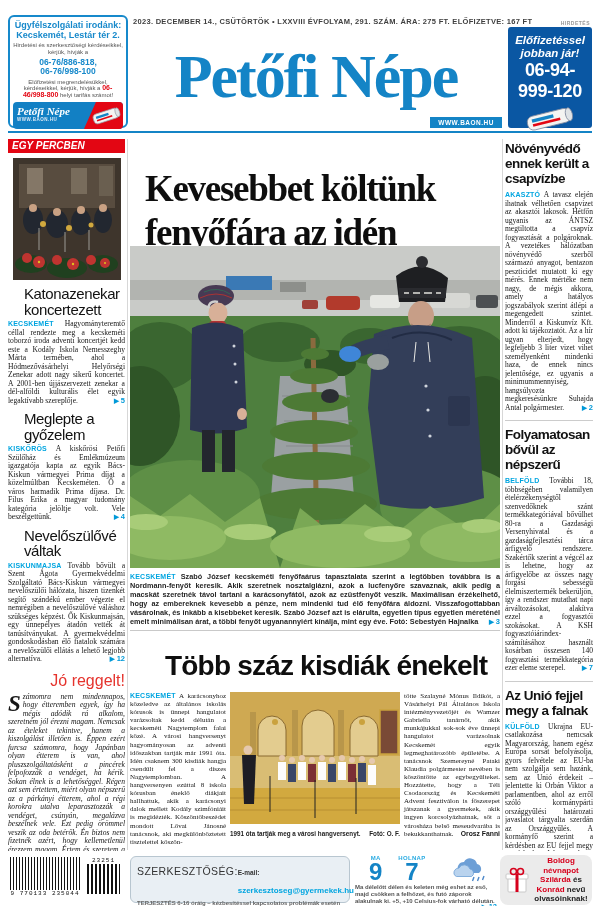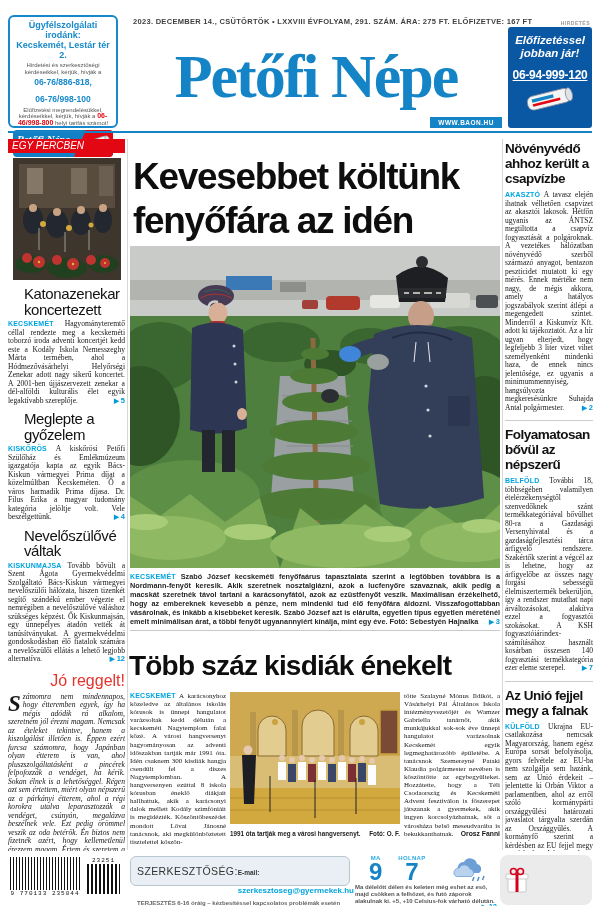--- a/index.html
+++ b/index.html
@@ -1,47 +1,47 @@
 <!DOCTYPE html>
 <html lang="hu"><head>
 <meta charset="utf-8">
 <style>
   html,body{margin:0;padding:0;background:#fff;}
   .page{position:relative;width:600px;height:906px;background:#fff;overflow:hidden;
         font-family:"Liberation Sans",sans-serif;color:#151515;}
   
   .dateline{position:absolute;left:133px;top:17px;font-size:7.5px;font-weight:700;color:#3f3f3f;letter-spacing:.3px;text-align:center;}
-  .service-box{position:absolute;left:8px;top:15px;width:110px;height:113px;border:2px solid #1789cb;border-radius:6px;
+  .service-box{position:absolute;left:8px;top:15px;width:120px;height:113px;border:2px solid #1789cb;border-radius:6px;
                box-sizing:border-box;text-align:center;padding:3px 3px 2px;background:#fff;}
   .sb-title{color:#1789cb;font-weight:800;font-size:9px;line-height:10px;}
   .sb-small{font-size:6px;color:#555;line-height:6.8px;margin-top:2px;}
   .sb-phones{color:#1789cb;font-weight:800;font-size:8.5px;line-height:9.5px;margin-top:2px;}
   .sb-red{color:#e30613;font-weight:800;font-size:7px;}
   .sb-logo{margin-top:3px;height:27px;background:#1280c4;border-radius:4px;position:relative;overflow:hidden;text-align:left;padding:3px 4px;box-sizing:border-box;}
   .sb-logo-stripe{position:absolute;right:-14px;top:-6px;width:46px;height:44px;background:#e30613;transform:rotate(24deg);}
   .sb-logo-name{position:relative;color:#fff;font-family:"Liberation Serif",serif;font-style:italic;font-weight:700;font-size:11px;line-height:12px;}
   .sb-logo-site{position:relative;color:#dce9f5;font-size:4.5px;font-weight:700;letter-spacing:.5px;}
   .sb-roll{position:absolute;right:2px;top:5px;}
   .masthead{position:absolute;left:130px;top:28px;width:372px;height:102px;}
   .masthead-title{font-family:"Liberation Serif",serif;font-weight:700;font-size:62px;color:#1484c6;text-align:center;letter-spacing:-2px;line-height:96px;white-space:nowrap;}
   .masthead-site{position:absolute;right:0;bottom:2px;background:#1484c6;color:#fff;font-weight:800;font-size:6.5px;letter-spacing:.5px;padding:2px 8px;}
   .ad-tag{position:absolute;right:10px;top:20px;font-size:5px;font-weight:700;color:#999;letter-spacing:.5px;}
   .ad-box{position:absolute;left:508px;top:27px;width:84px;height:101px;background:#0a57a3;border-radius:3px;color:#fff;text-align:center;padding-top:7px;box-sizing:border-box;}
   .ad-line{font-style:italic;font-weight:800;font-size:11.5px;line-height:13px;}
-  .ad-phone{font-weight:800;font-size:12px;margin-top:8px;letter-spacing:-.3px;text-decoration:underline;}
+  .ad-phone{font-weight:800;font-size:18px;margin-top:0;letter-spacing:-.3px;}
   .blue-rule{position:absolute;left:8px;top:131px;width:584px;height:2px;background:#1484c6;}
   .vrule{position:absolute;top:139px;height:711px;width:1px;background:#d7d7d7;}
   
   .tag{color:#00a5e0;font-weight:800;font-family:"Liberation Sans",sans-serif;font-size:7px;letter-spacing:.2px;}
   .body{font-family:"Liberation Serif",serif;font-size:7.6px;line-height:8.5px;text-align:justify;color:#161616;margin:0;}
   .ref{color:#0099d8;font-weight:800;font-family:"Liberation Sans",sans-serif;font-size:7.5px;float:right;}
   .ref::before{content:"▶ ";font-size:6.5px;}
   
   .left-rail{position:absolute;left:8px;top:139px;width:117px;height:712px;overflow:hidden;}
-  .section-band{background:#e30613;color:#fff;font-weight:400;font-style:italic;font-size:10px;line-height:14px;height:14px;padding-left:4px;}
+  .section-band{background:#e30613;color:#fff;font-weight:700;font-style:italic;font-size:10px;line-height:14px;height:14px;padding-left:4px;}
   .band-photo{display:block;margin:5px auto 6px;}
   .rail-h{font-size:15px;font-weight:400;letter-spacing:-.4px;line-height:15.5px;color:#121212;margin:6px 16px 3px;}
   .gm-h{color:#e5332d;font-size:16px;font-weight:400;margin:8px 0 3px;text-align:right;}
   .gm-body{font-style:italic;}
   .dropcap{float:left;font-family:"Liberation Serif",serif;font-style:italic;font-weight:700;font-size:23px;line-height:19px;margin:1px 2px 0 0;}
   .barcode-wrap{position:absolute;left:10px;top:857px;width:115px;height:46px;display:flex;gap:7px;align-items:flex-start;}
   .bc1{width:70px;}
   .bc1 .bars{height:33px;background:repeating-linear-gradient(90deg,#111 0 1px,#fff 1px 3px);}
   .bc-num{font-family:"Liberation Mono",monospace;font-size:6px;letter-spacing:1px;text-align:center;color:#111;}
   .bc2{width:33px;}
@@ -59,21 +59,21 @@
   .ccol .body{font-size:7px;line-height:8.1px;}
   .cphoto{width:170px;}
   .cap-row{display:flex;justify-content:space-between;font-size:6.3px;font-weight:700;color:#222;margin-top:2px;}
   .author{font-weight:700;float:right;font-family:"Liberation Sans",sans-serif;font-size:6.8px;}
   
   .right-rail{position:absolute;left:505px;top:139px;width:88px;height:712px;overflow:hidden;}
   .rr-h{font-size:13.5px;font-weight:800;line-height:15px;letter-spacing:-.5px;margin:2px 0 5px;color:#121212;}
   .rr-div{border:none;border-top:1px solid #ccc;margin:8px 0 6px;}
   .rr-body{font-size:7.5px;line-height:8.5px;}
   
-  .ed-box{position:absolute;left:130px;top:856px;width:220px;height:30px;background:#e9eff4;border:1px solid #b8c6d0;border-radius:6px;box-sizing:border-box;padding:4px 6px 2px;}
+  .ed-box{position:absolute;left:130px;top:856px;width:220px;height:47px;background:#e9eff4;border:1px solid #b8c6d0;border-radius:6px;box-sizing:border-box;padding:4px 6px 2px;}
   .ed-row{display:flex;justify-content:space-between;align-items:baseline;}
   .ed-title{font-size:10.5px;color:#333;letter-spacing:.4px;}
   .ed-email-label{font-size:6.5px;font-weight:800;color:#333;}
   .ed-email{font-size:8px;font-weight:800;color:#00a5e0;}
   .ed-line{font-size:6px;font-weight:700;color:#666;margin-top:3px;line-height:6.5px;}
   .ed-phone{font-size:7.5px;font-weight:800;color:#29abe2;}
   .weather{position:absolute;left:355px;top:855px;width:142px;height:50px;}
   .w-top{display:flex;gap:16px;align-items:flex-start;justify-content:flex-start;padding-left:14px;}
   .w-group{text-align:center;}
   .w-label{font-size:6px;font-weight:800;color:#29abe2;letter-spacing:.3px;}
@@ -90,21 +90,21 @@
 
 <div class="page">
 
   <div class="dateline">2023. DECEMBER 14., CSÜTÖRTÖK • LXXVIII ÉVFOLYAM, 291. SZÁM. ÁRA: 275 FT. ELŐFIZETVE: 167 FT</div>
 
   <div class="service-box">
     <div class="sb-title">Ügyfélszolgálati irodánk:</div>
     <div class="sb-title">Kecskemét, Lestár tér 2.</div>
     <div class="sb-small">Hirdetési és szerkesztőségi kérdéseikkel, kérjük, hívják a</div>
     <div class="sb-phones">06-76/886-818,</div>
-    <div class="sb-phones" style="margin-top:8px;">06-76/998-100</div>
+    <div class="sb-phones" style="margin-top:0;">06-76/998-100</div>
     <div class="sb-small"><span>Előfizetési megrendelésükkel, kérdéseikkel, kérjük, hívják a</span>
       <span class="sb-red">06-46/998-800</span>
       <span>helyi tarifás számot!</span></div>
     <div class="sb-logo">
       <div class="sb-logo-stripe"></div>
       <svg class="sb-roll" width="30" height="18" viewBox="0 0 30 18">
         <g transform="rotate(-18 15 9)">
             <rect x="2" y="4" width="26" height="10" rx="4" fill="#f4f4f2" stroke="#9aa2aa" stroke-width="0.7"></rect>
         <rect x="5" y="6.5" width="13" height="2.4" fill="#1484c6"></rect>
             <rect x="5" y="10" width="16" height="1.6" fill="#e30613"></rect>
@@ -209,21 +209,21 @@
     <div class="bc1">
       <div class="bars"></div>
       <div class="bc-num">9 770133 235044</div>
     </div>
     <div class="bc2">
       <div class="bc-num">23251</div>
       <div class="bars"></div>
     </div>
   </div>
 
-  <h1 class="headline" style="margin:4px;">Kevesebbet költünk fenyőfára az idén</h1>
+  <h1 class="headline" style="margin:16px;font-family:Liberation Serif, serif;">Kevesebbet költünk fenyőfára az idén</h1>
 
   <svg class="main-photo" viewBox="0 0 370 322">
     <rect width="370" height="78" fill="#c9cbc8"></rect>
     <rect y="34" width="370" height="20" fill="#b2b4b0"></rect>
     <rect x="96" y="30" width="46" height="14" fill="#3a79b5"></rect>
     <rect x="150" y="36" width="26" height="10" fill="#8d8f8b"></rect>
     <rect x="196" y="50" width="34" height="14" rx="4" fill="#b23a2c"></rect>
     <rect x="172" y="54" width="16" height="9" rx="2" fill="#a04038"></rect>
     <rect x="240" y="49" width="30" height="13" rx="3" fill="#e6e7e3"></rect>
     <rect x="300" y="47" width="40" height="15" rx="3" fill="#d7d8d4"></rect>
@@ -323,21 +323,21 @@
         <ellipse cx="120" cy="286" rx="26" ry="8"></ellipse>
         <ellipse cx="258" cy="288" rx="24" ry="8"></ellipse>
         <ellipse cx="352" cy="280" rx="20" ry="7"></ellipse>
       </g>
   </svg>
 
   <p class="main-caption clearfix" style="margin:0;"><span class="tag">KECSKEMÉT</span> <span>Szabó József kecskeméti fenyőfaárus tapasztalata szerint a legtöbben továbbra is a Nordmann-fenyőt keresik. Akik szeretnek nosztalgiázni, azok a lucfenyőre szavaznak, akik pedig a macskát szeretnék távol tartani a karácsonyfától, azok az ezüstfenyőt veszik. Maximálisan érzékelhető, hogy az embereknek kevesebb a pénze, nem mindenki tud élő fenyőfára áldozni. Visszafogottabban vásárolnak, és inkább a kisebbeket keresik. Szabó József azt is elárulta, egyetlen típus egyetlen méreténél emelt minimálisan árat, a többi fenyőt ugyanannyiért kínálja, mint egy éve. Fotó: Sebestyén Hajnalka</span><span class="ref">3</span></p>
 
   <div class="center-rule"></div>
 
-  <h2 class="choir-headline" style="margin:0;">Több száz kisdiák énekelt</h2>
+  <h2 class="choir-headline" style="margin:0;padding-left:36px;">Több száz kisdiák énekelt</h2>
 
   <div class="choir-cols">
     <div class="ccol">
       <p class="body"><span class="tag">KECSKEMÉT</span> <span>A karácsonyhoz közeledve az általános iskolás kórusok is ünnepi hangulatot varázsoltak kedd délután a kecskeméti Nagytemplom falai közé. A városi hangversenyt hagyományosan az adventi időszakban tartják már 1991 óta. Idén csaknem 300 kisdiák hangja csendült fel a díszes Nagytemplomban. A hangversenyen ezúttal 8 iskola kórusban éneklő diákjait hallhattuk, akik a karácsonyi dalok mellett Kodály szimfóniáit is megidézték. Köszöntőbeszédet mondott Lővai Jánosné tanácsnok, aki megkülönböztetett tisztelettel köszön-</span></p>
     </div>
     <div class="cphoto">
       <svg width="170" height="132" viewBox="0 0 170 132">
         <rect width="170" height="132" fill="#d9bd74"></rect>
         <rect width="170" height="64" fill="#cfa952"></rect>
         <g fill="#e3cc8f" stroke="#8a6a30" stroke-width="1">
@@ -400,21 +400,21 @@
         <span>1991 óta tartják meg a városi hangversenyt.</span>
         <span>Fotó: O. F.</span>
       </div>
     </div>
     <div class="ccol">
       <p class="body clearfix"><span>tötte Szalayné Mónus Ildikót, a Vásárhelyi Pál Általános Iskola intézményvezetőjét és Wamzer Gabriella tanárnőt, akik munkájukkal sok-sok éve ünnepi hangulatot varázsolnak Kecskemét egyik legmeghatározóbb épületébe. A tanácsnok Szemereyné Pataki Klaudia polgármester nevében is köszöntötte az egybegyűlteket. Hozzátette, hogy a Téli Csodaország és Kecskeméti Advent fesztiválon is főszerepet játszanak a gyermekek, akik ingyen korcsolyázhatnak, sőt a városháza belső meseudvarába is bekukkanthatnak.</span> <span class="author">Orosz Fanni</span></p>
     </div>
   </div>
 
   <div class="right-rail">
-    <h2 class="rr-h">Növényvédő ahhoz került a csapvízbe</h2>
+    <h2 class="rr-h">Növényvédő ennek került a csapvízbe</h2>
     <p class="body rr-body clearfix"><span class="tag">AKASZTÓ</span> <span>A tavasz elején ihatnak vélhetően csapvizet az akasztói lakosok. Hétfőn ugyanis az ÁNTSZ megtiltotta a csapvíz fogyasztását a polgároknak. A vezetékes hálózatban növényvédő szerből származó anyagot, bentazon peszticidet mutatott ki egy mérés. Ennek mértéke nem nagy, de mégis akkora, amely a hatályos jogszabályok szerint átlépi a megengedett szintet. Minderről a Kiskunvíz Kft. adott ki tájékoztatót. Az a hír ugyan elterjedt, hogy legfeljebb 3 liter vizet vihet személyenként mindenki haza, de ennek nincs jelentősége, ez ugyanis a minimummennyiség, hangsúlyozta megkeresésünkre Suhajda Antal polgármester.</span><span class="ref">2</span></p>
     <hr class="rr-div">
     <h2 class="rr-h">Folyamatosan bővül az népszerű</h2>
     <p class="body rr-body clearfix"><span class="tag">BELFÖLD</span> <span>További 18, többségében valamilyen ételérzékenységtől szenvedőknek szánt termékkategóriával bővülhet 80-ra a Gazdasági Versenyhivatal és a gazdaságfejlesztési tárca árfigyelő rendszere. Szakértők szerint a végcél az is lehetne, hogy az árfigyelőbe az összes nagy forgási sebességű élelmiszertermék bekerüljön, így a rendszer mutathat napi árváltozásokat, alakítva ezzel a fogyasztói szokásokat. A KSH fogyasztóiárindex-számításához használt kosárban összesen 140 fogyasztási termékkategória ezer eleme szerepel.</span><span class="ref">7</span></p>
     <hr class="rr-div">
     <h2 class="rr-h">Az Unió fejjel megy a falnak</h2>
     <p class="body rr-body clearfix"><span class="tag">KÜLFÖLD</span> <span>Ukrajna EU-csatlakozása nemcsak Magyarország, hanem egész Európa sorsát befolyásolja, gyors felvétele az EU-ba nem szolgálja sem hazánk, sem az Unió érdekeit – jelentette ki Orbán Viktor a parlamentben, ahol az erről szóló kormánypárti országgyűlési határozati javaslatot tárgyalta szerdán az Országgyűlés. A kormányfő szerint a kérdésben az EU fejjel megy a falnak. Jelezte, hogy Ukrajna négy hónap alatt tagjelölti státuszt kapott az EU-tól, miközben nem teljesítette az ahhoz kapcsolódó elvárásokat.</span></p>
   </div>
 
   <div class="ed-box">
@@ -451,15 +451,23 @@
   </div>
 
   <div class="nameday">
     <svg width="28" height="30" viewBox="0 0 28 30">
       <rect x="5" y="13" width="18" height="14" rx="1" fill="#fff" stroke="#c9c9c9"></rect>
       <rect x="3" y="9" width="22" height="5" rx="1" fill="#fff" stroke="#c9c9c9"></rect>
       <rect x="12.5" y="9" width="3" height="18" fill="#d6001c"></rect>
       <circle cx="10.5" cy="6.5" r="3" fill="none" stroke="#d6001c" stroke-width="1.6"></circle>
       <circle cx="17.5" cy="6.5" r="3" fill="none" stroke="#d6001c" stroke-width="1.6"></circle>
     </svg>
+    <div class="nd-text">
+      <span class="nd-red">Boldog névnapot</span><br>
+      <span class="nd-red">Szilárda</span>
+      <span>és</span><br>
+      <span class="nd-red">Konrád</span>
+      <span>nevű</span><br>
+      <span>olvasóinknak!</span>
+    </div>
   </div>
 
 </div>
 
 </body></html>

